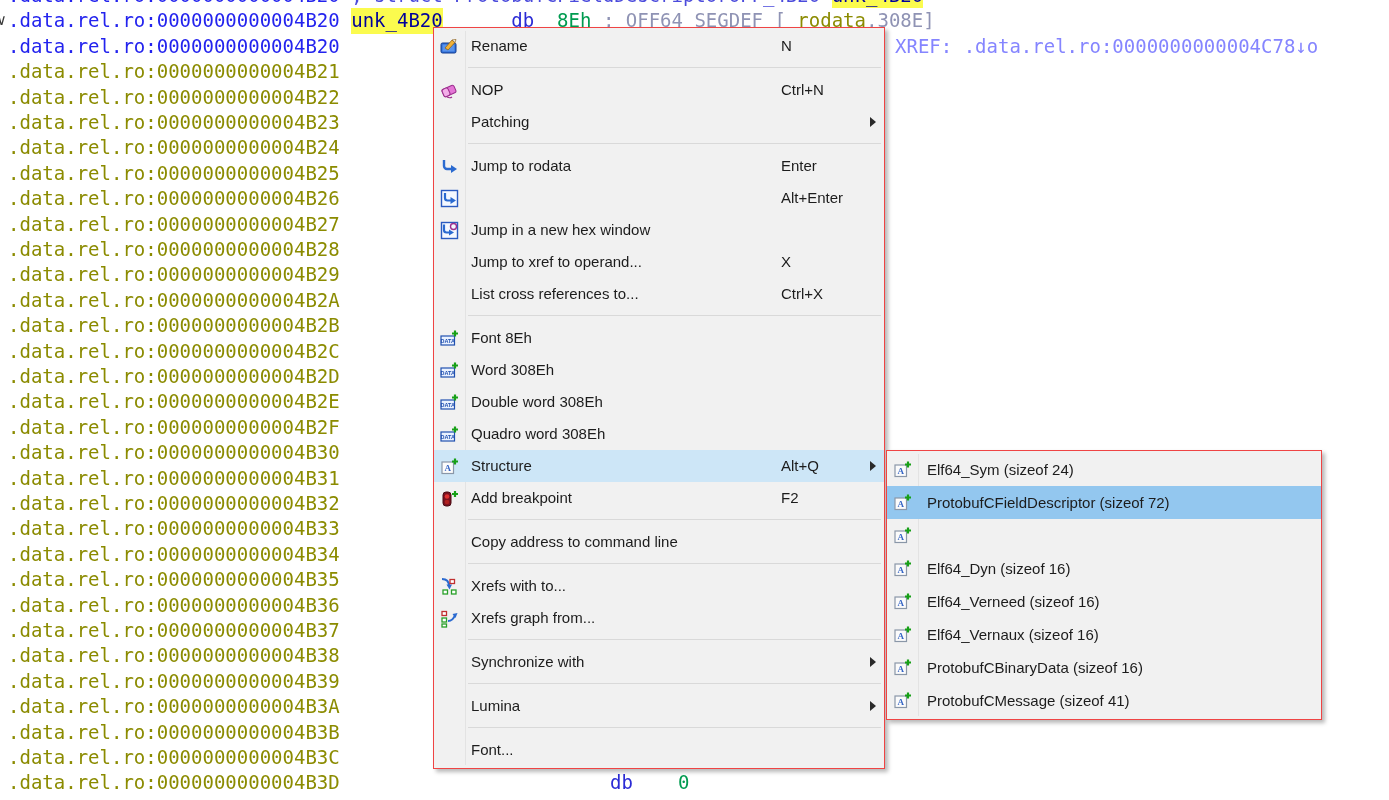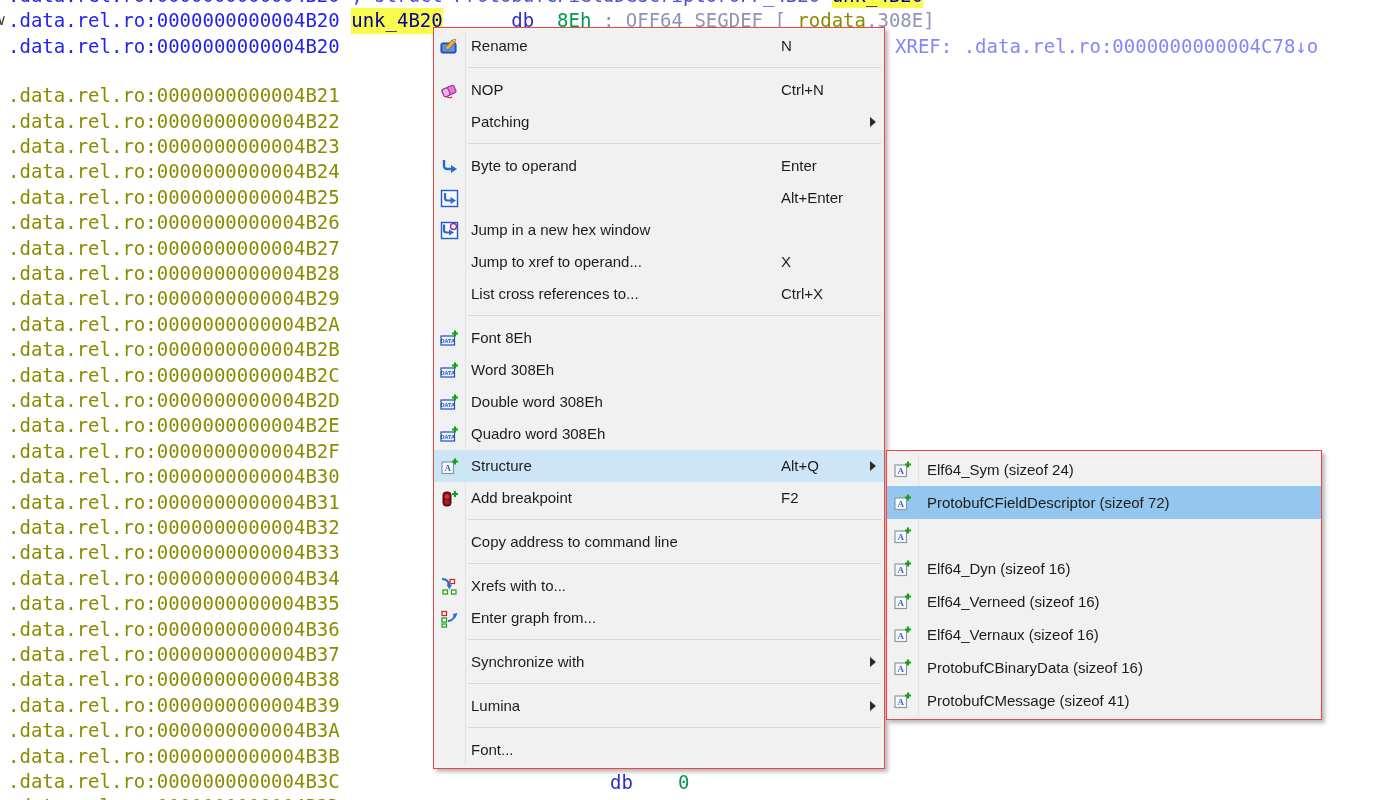--- a/index.html
+++ b/index.html
@@ -9,21 +9,21 @@
   }
   
   #listing{
     position:absolute;inset:0;
     font-family:"DejaVu Sans Mono",monospace;
     font-size:19px;line-height:25.4px;white-space:pre;
   }
   .asm-row{position:absolute;left:0;width:1389px;height:25.4px;}
   .asm-row span{position:absolute;top:0;height:25.4px;}
   .addr-cur{color:var(--address-current);}
-  .addr-def{color:var(--address-default);margin-top:24px;}
+  .addr-def{color:var(--address-default);}
   .collapse-marker{color:#3a3a3a;font-size:15px;}
   .kw{color:var(--keyword);}
   .num{color:var(--number);}
   .cmt{color:var(--comment);}
   .seg{color:var(--segment-name);}
   .xref{color:var(--xref);}
   .structcmt{color:var(--struct-comment);}
   .name-hl{background:var(--name-highlight-bg);color:var(--name-highlight-text);}
   
   .menu{
@@ -98,21 +98,21 @@
       <span class="mi-arrow"></span>
     </div>
     <div class="menu-sep"></div>
     <div class="menu-item">
       <span class="mi-icon">
         <svg viewBox="0 0 19 19">
           <path d="M4 3 v6 a3 3 0 0 0 3 3 h5" fill="none" stroke="#2A6AD0" stroke-width="2.4"></path>
           <path d="M11 8 L17 12 L11 16 Z" fill="#2A6AD0"></path>
         </svg>
       </span>
-      <span class="mi-label">Byte to operand</span>
+      <span class="mi-label">Jump to rodata</span>
       <span class="mi-shortcut">Enter</span>
     </div>
     <div class="menu-item">
       <span class="mi-icon">
         <svg viewBox="0 0 19 19">
           <rect x="1.5" y="1.5" width="16" height="16" fill="#F4F8FF" stroke="#2A5AC0" stroke-width="1.4"></rect>
           <path d="M5 4 v5 a2.5 2.5 0 0 0 2.5 2.5 h4" fill="none" stroke="#2A6AD0" stroke-width="2.2"></path>
           <path d="M10.5 8 L16 11.5 L10.5 15 Z" fill="#2A6AD0"></path>
         </svg>
       </span>
@@ -222,21 +222,21 @@
     <div class="menu-item">
       <span class="mi-icon">
         <svg viewBox="0 0 19 19">
           <rect x="2" y="2.5" width="4.5" height="4" fill="#fff" stroke="#C03030" stroke-width="1.3"></rect>
           <rect x="2" y="9" width="4.5" height="4" fill="#fff" stroke="#28A028" stroke-width="1.3"></rect>
           <rect x="2" y="15" width="4.5" height="3" fill="#fff" stroke="#28A028" stroke-width="1.3"></rect>
           <path d="M8 12 C12 12 14 9 15 6" fill="none" stroke="#2A6AD0" stroke-width="2"></path>
           <path d="M12.5 5 L17.5 4 L15.5 9 Z" fill="#2A6AD0"></path>
         </svg>
       </span>
-      <span class="mi-label">Enter graph from...</span>
+      <span class="mi-label">Xrefs graph from...</span>
     </div>
     <div class="menu-sep"></div>
     <div class="menu-item">
       <span class="mi-label">Synchronize with</span>
       <span class="mi-arrow"></span>
     </div>
     <div class="menu-sep"></div>
     <div class="menu-item">
       <span class="mi-label">Lumina</span>
       <span class="mi-arrow"></span>

